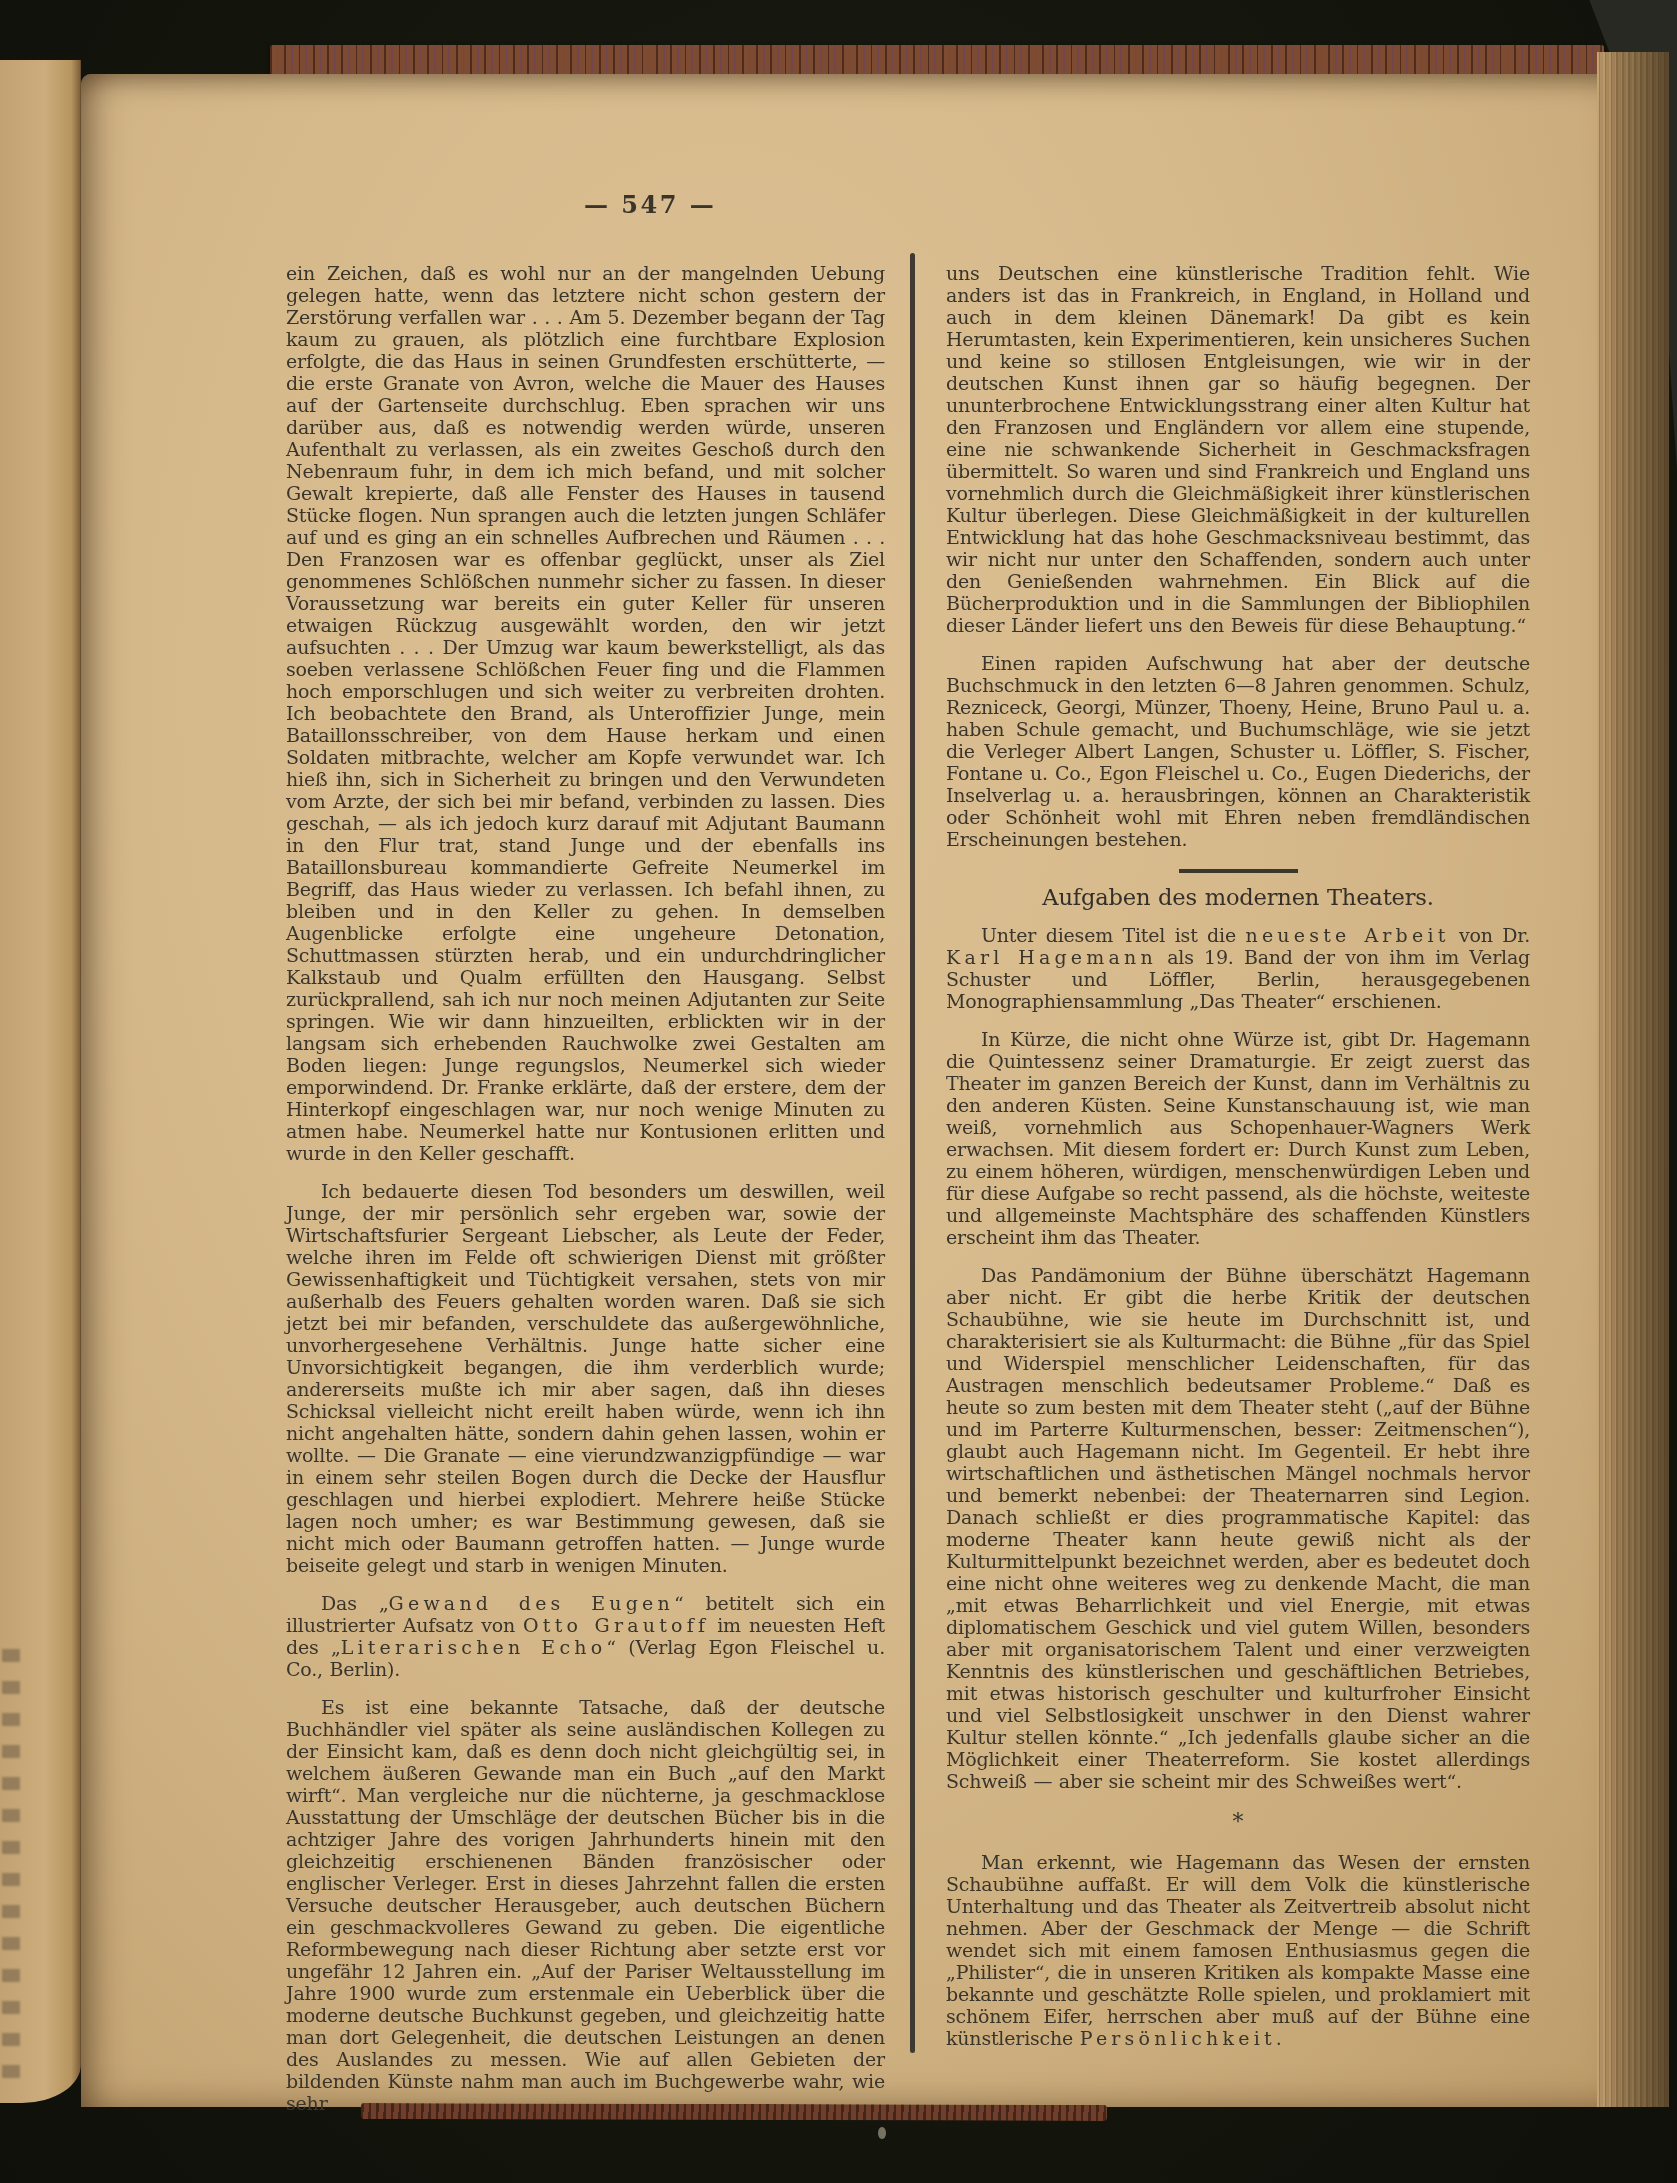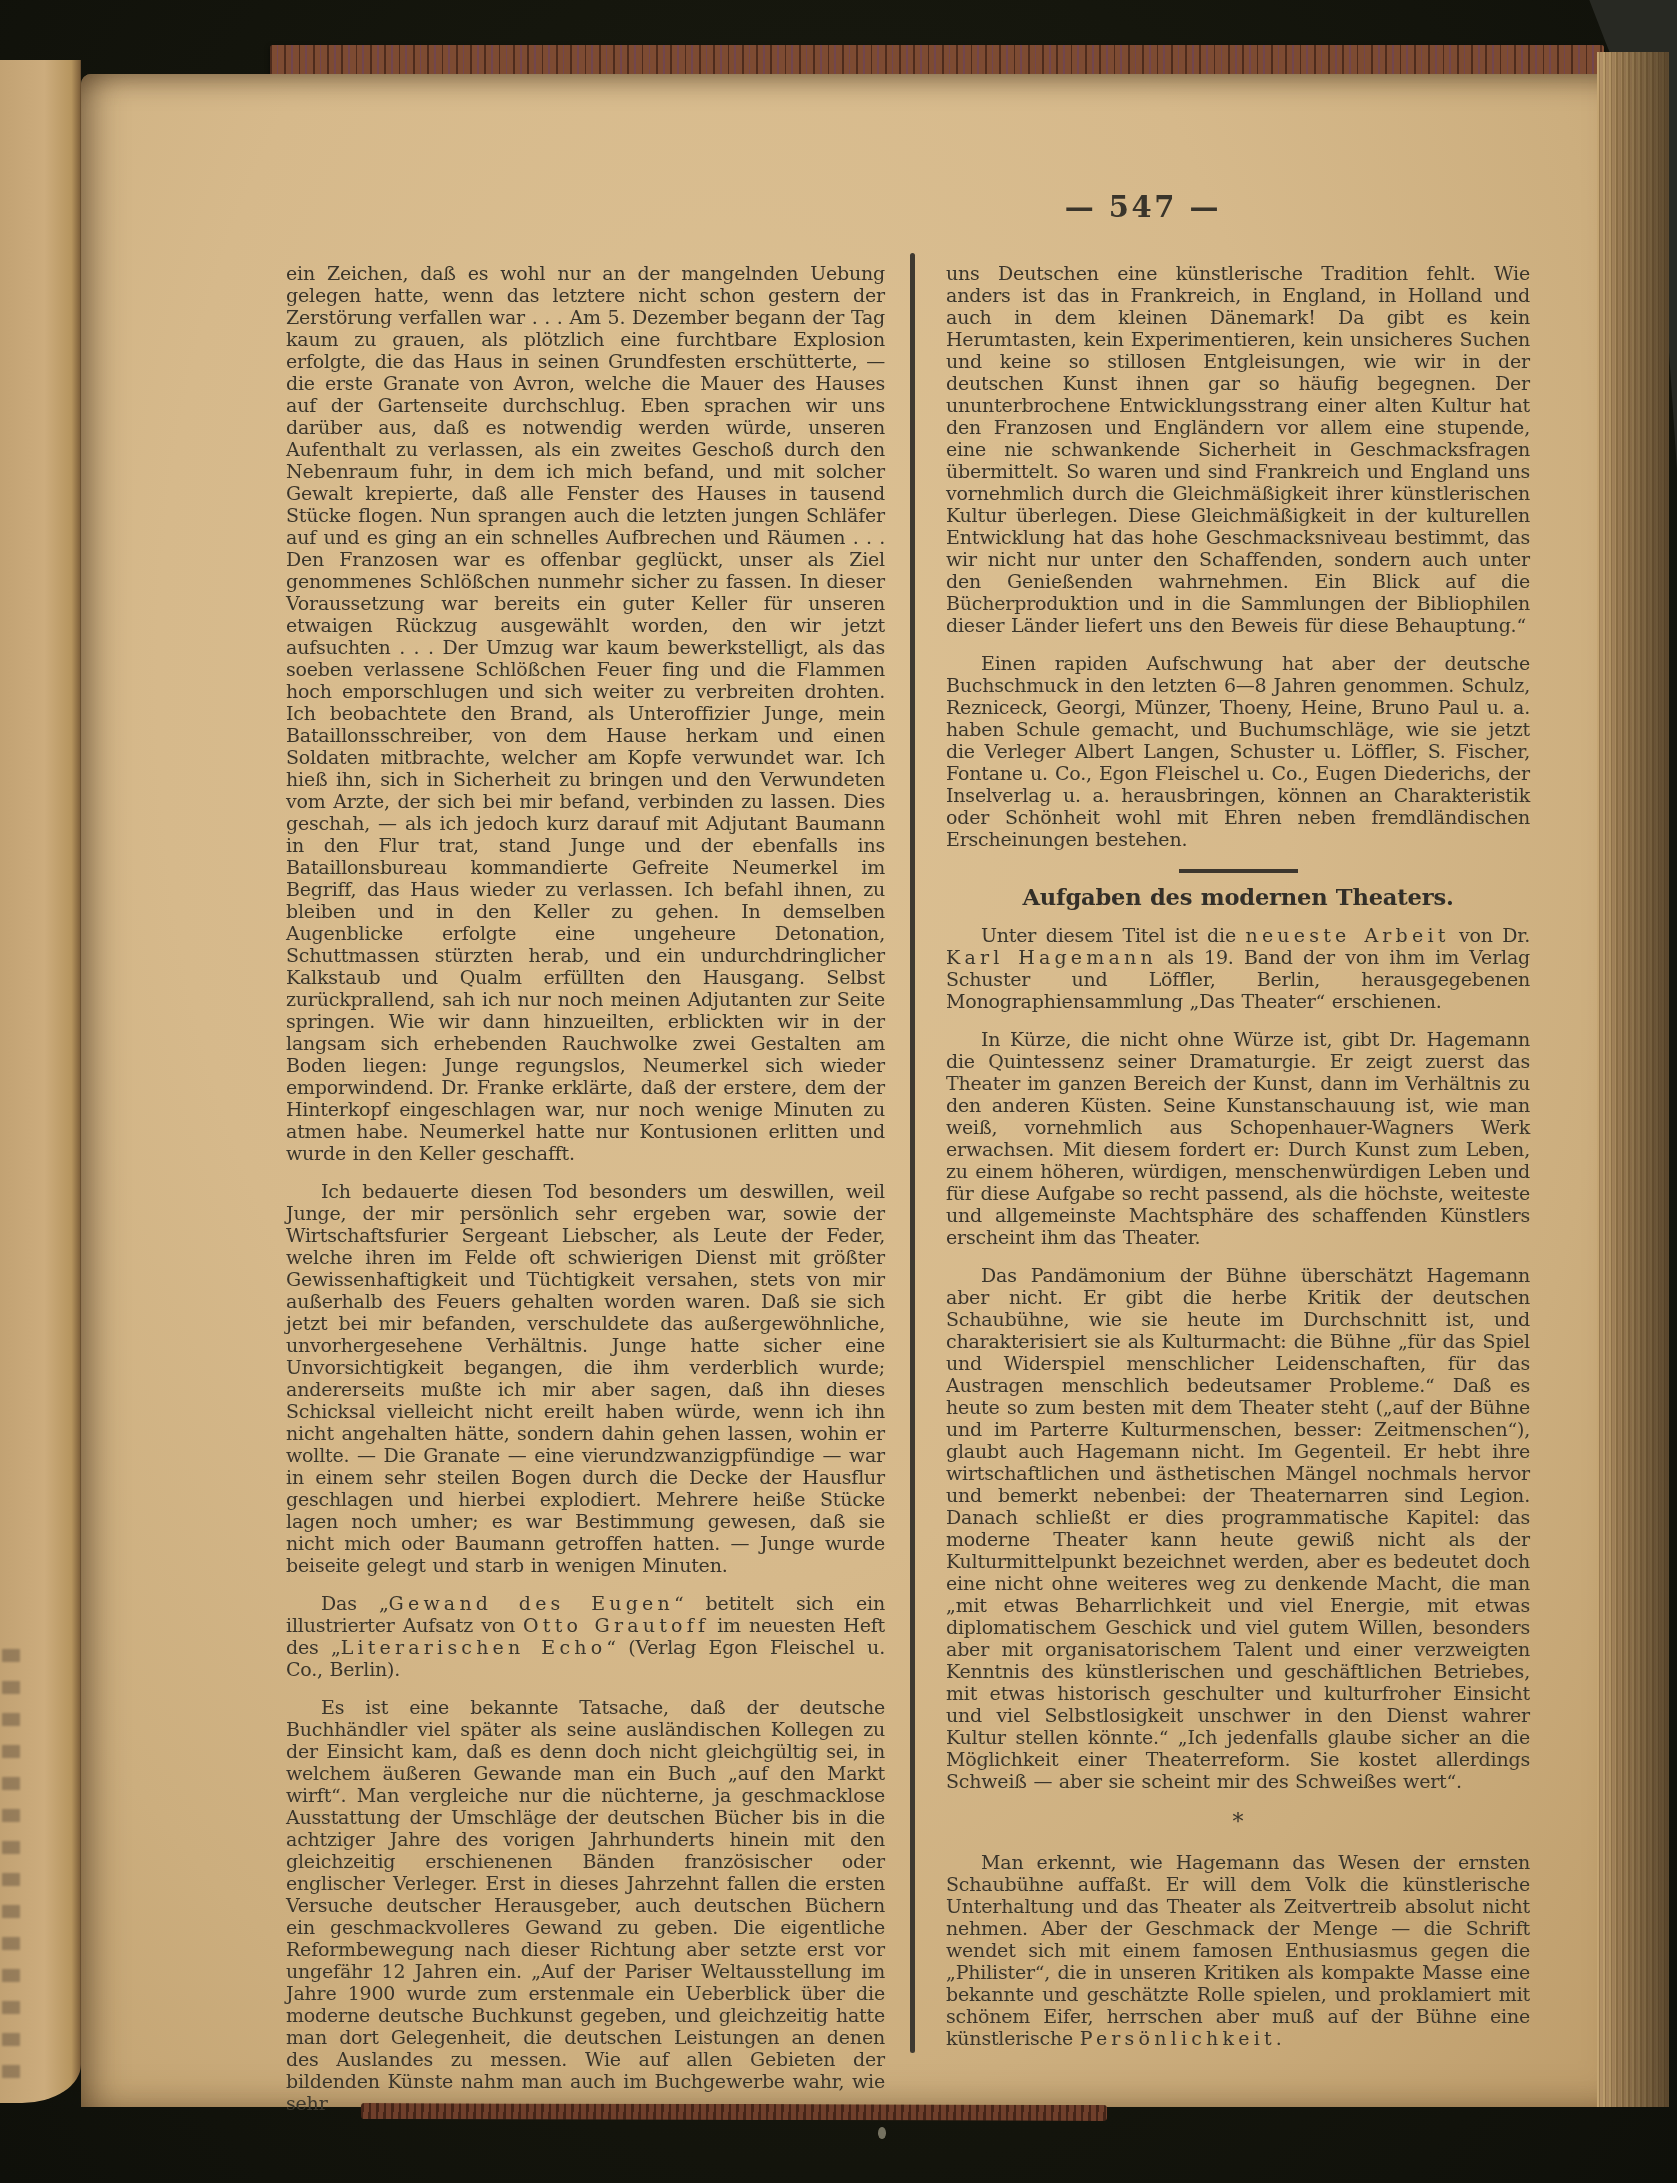--- a/index.html
+++ b/index.html
@@ -68,21 +68,21 @@
     background-image: repeating-linear-gradient(90deg,
       rgba(25,10,5,0.5) 0 2.5px, rgba(0,0,0,0) 2.5px 7.5px);
     border-radius: 3.4px; transform: rotate(0.15deg);
   }
   .speck {
     position: absolute; left: 797px; top: 2053px; width: 7.5px; height: 11.7px;
     background: #8f8a76; border-radius: 50%; opacity: 0.8;
   }
   .page-number {
     position: absolute; left: 503px; top: 116px; width: 637px;
-    text-align: right; font-size: 29px; font-weight: bold;
+    text-align: left; font-size: 24px; font-weight: bold;
     color: #3a352b; letter-spacing: 2.5px;
   }
   .col {
     position: absolute; top: 172px;
     color: #3a352b;
     font-size: 19px; line-height: 22px;
     text-align: justify; text-justify: inter-word;
     hyphens: auto; -webkit-hyphens: auto;
     letter-spacing: -0.2px; word-spacing: 0.8px;
   }
@@ -90,21 +90,21 @@
   .col-right { left: 849px; width: 616px; }
   .divider-rule {
     position: absolute; left: 829px; top: 179px; width: 5px; height: 1800px;
     background: #3f3a31; border-radius: 2.5px;
   }
   .para { margin: 16px; text-indent: 0; }
   .para.indent { text-indent: 35px; }
   .gesperrt { letter-spacing: 4.2px; }
   .heading {
     margin: 11.7px 0 10px; text-align: center;
-    font-size: 22.6px; font-weight: bold; color: #332f28; text-indent: 0;
+    font-size: 22.6px; font-weight: normal; color: #332f28; text-indent: 0;
   }
   .rule {
     width: 119px; height: 4.2px; background: #3c362d;
     margin: 18.5px auto 13.4px;
   }
   .asterisk {
     text-align: center; font-size: 22px; line-height: 27px;
     margin: 1.7px 0; color: #3a352b;
   }
 </style>

